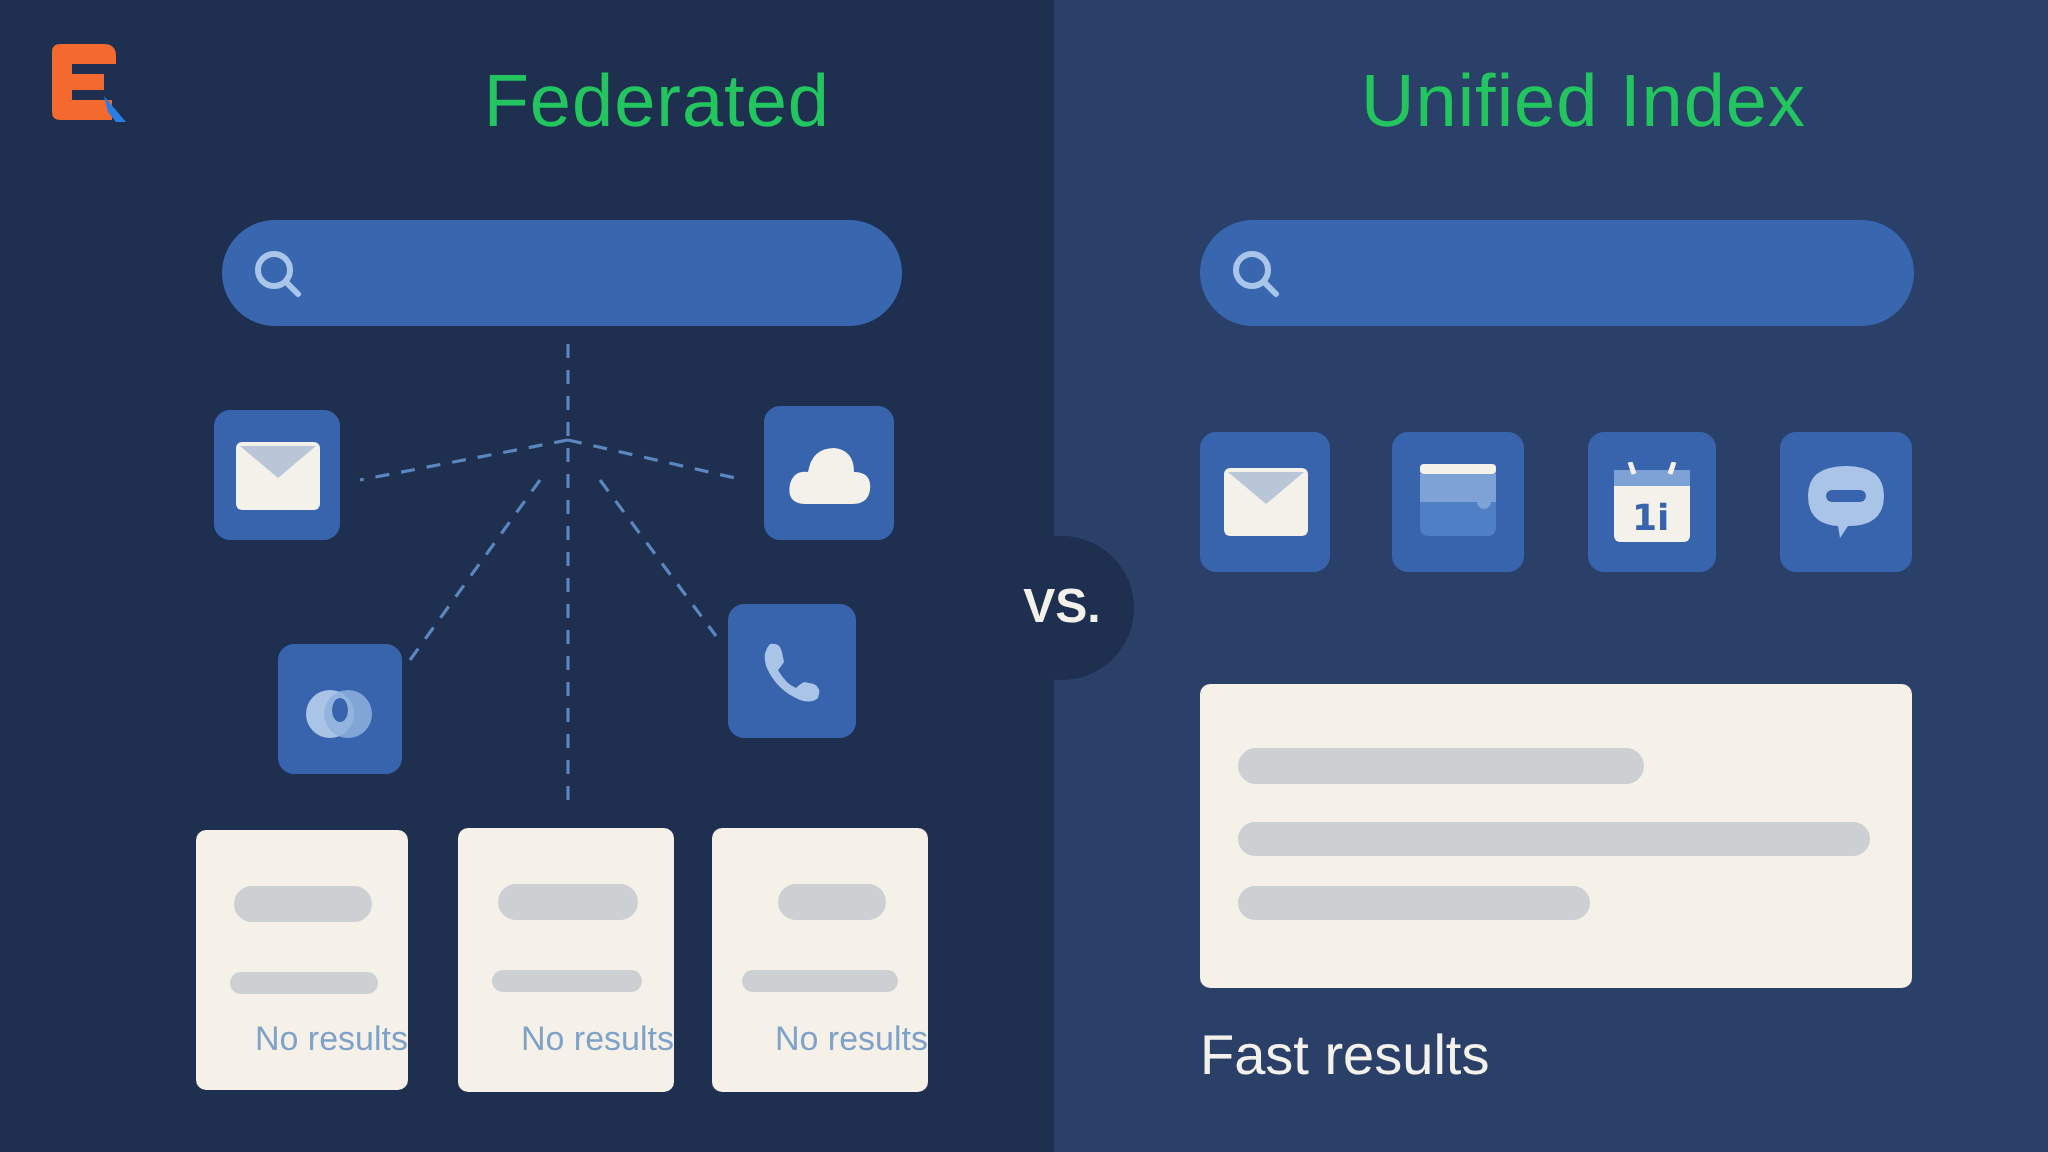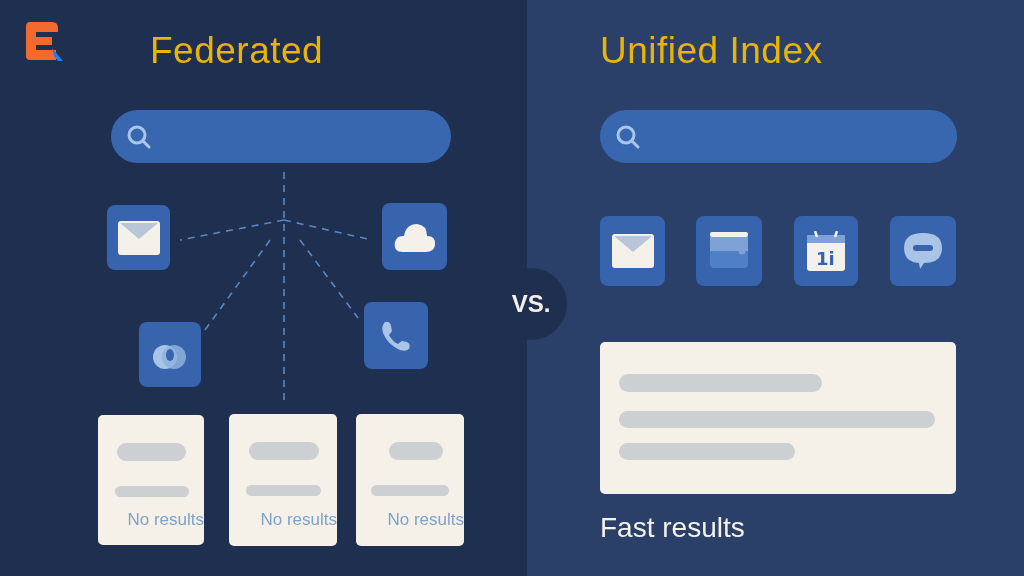--- a/index.html
+++ b/index.html
@@ -1,21 +1,21 @@
 <!DOCTYPE html>
 <html><head>
 <meta charset="utf-8">
 <style>
   * { box-sizing: border-box; margin: 0; padding: 0; }
   html, body { width: 1024px; height: 576px; overflow: hidden; }
   body { position: relative; font-family: "Liberation Sans", "DejaVu Sans", sans-serif; background: #1f3050; }
   .panel { position: absolute; top: 0; height: 576px; }
   .left { left: 0; width: 527px; background: #1e2f4f; }
   .right { left: 527px; width: 497px; background: #2a4068; }
-  .title { position: absolute; color: #eab308; font-size: 37px; font-weight: 400; letter-spacing: 0.5px; text-align: left; }
+  .title { position: absolute; color: #22c55e; font-size: 37px; font-weight: 400; letter-spacing: 0.5px; text-align: right; }
   .search { position: absolute; height: 53px; border-radius: 27px; background: #3867b0; }
   .search .mag { position: absolute; left: 14px; top: 13px; width: 28px; height: 28px; }
   .tile { position: absolute; border-radius: 8px; background: #3764ad; display: flex; align-items: center; justify-content: center; }
   .card { position: absolute; background: #f5f1e8; border-radius: 5px; }
   .bar { position: absolute; height: 14px; border-radius: 7px; background: #ccd0d3; }
   .nores { position: absolute; left: 0; right: 0; text-align: right; color: #7fa2c9; font-size: 17px; }
   .vs { position: absolute; left: 495px; top: 268px; width: 72px; height: 72px; border-radius: 50%; background: #1e2f4f; color: #f4f1ea; font-weight: 700; font-size: 24px; display: flex; align-items: center; justify-content: center; }
   .lines { position: absolute; left: 0; top: 0; }
   .fast { position: absolute; left: 600px; width: 356px; top: 512px; color: #f4f1ea; font-size: 28px; }
 </style>
@@ -24,21 +24,21 @@
 
 <div class="panel left"></div>
 <div class="panel right"></div>
 
 <svg style="position:absolute;left:22px;top:20px" width="42" height="42" viewBox="0 0 42 42">
   <path d="M4 6 Q4 2 8 2 L30 2 Q36 2 36 8 L36 12 L14 12 L14 17 L30 17 L30 25 L14 25 L14 30 L34 30 L34 40 L8 40 Q4 40 4 36 Z" fill="#f26a2e"></path>
   <path d="M30 28 L41 41 L36 41 L32 36 Z" fill="#2a7de1"></path>
 </svg>
 
 <div class="title" style="left:150px;width:265px;top:30px">Federated</div>
-<div class="title" style="left:600px;width:335px;top:30px">Unified Index</div>
+<div class="title" style="left:568px;width:335px;top:30px">Unified Index</div>
 
 <div class="search" style="left:111px;top:110px;width:340px">
   <svg class="mag" viewBox="0 0 28 28">
       <circle cx="12" cy="12" r="8" fill="none" stroke="#a9c6ea" stroke-width="3"></circle>
       <line x1="18" y1="18" x2="24" y2="24" stroke="#a9c6ea" stroke-width="3" stroke-linecap="round"></line>
     </svg>
 </div>
 <div class="search" style="left:600px;top:110px;width:357px">
   <svg class="mag" viewBox="0 0 28 28">
       <circle cx="12" cy="12" r="8" fill="none" stroke="#a9c6ea" stroke-width="3"></circle>

